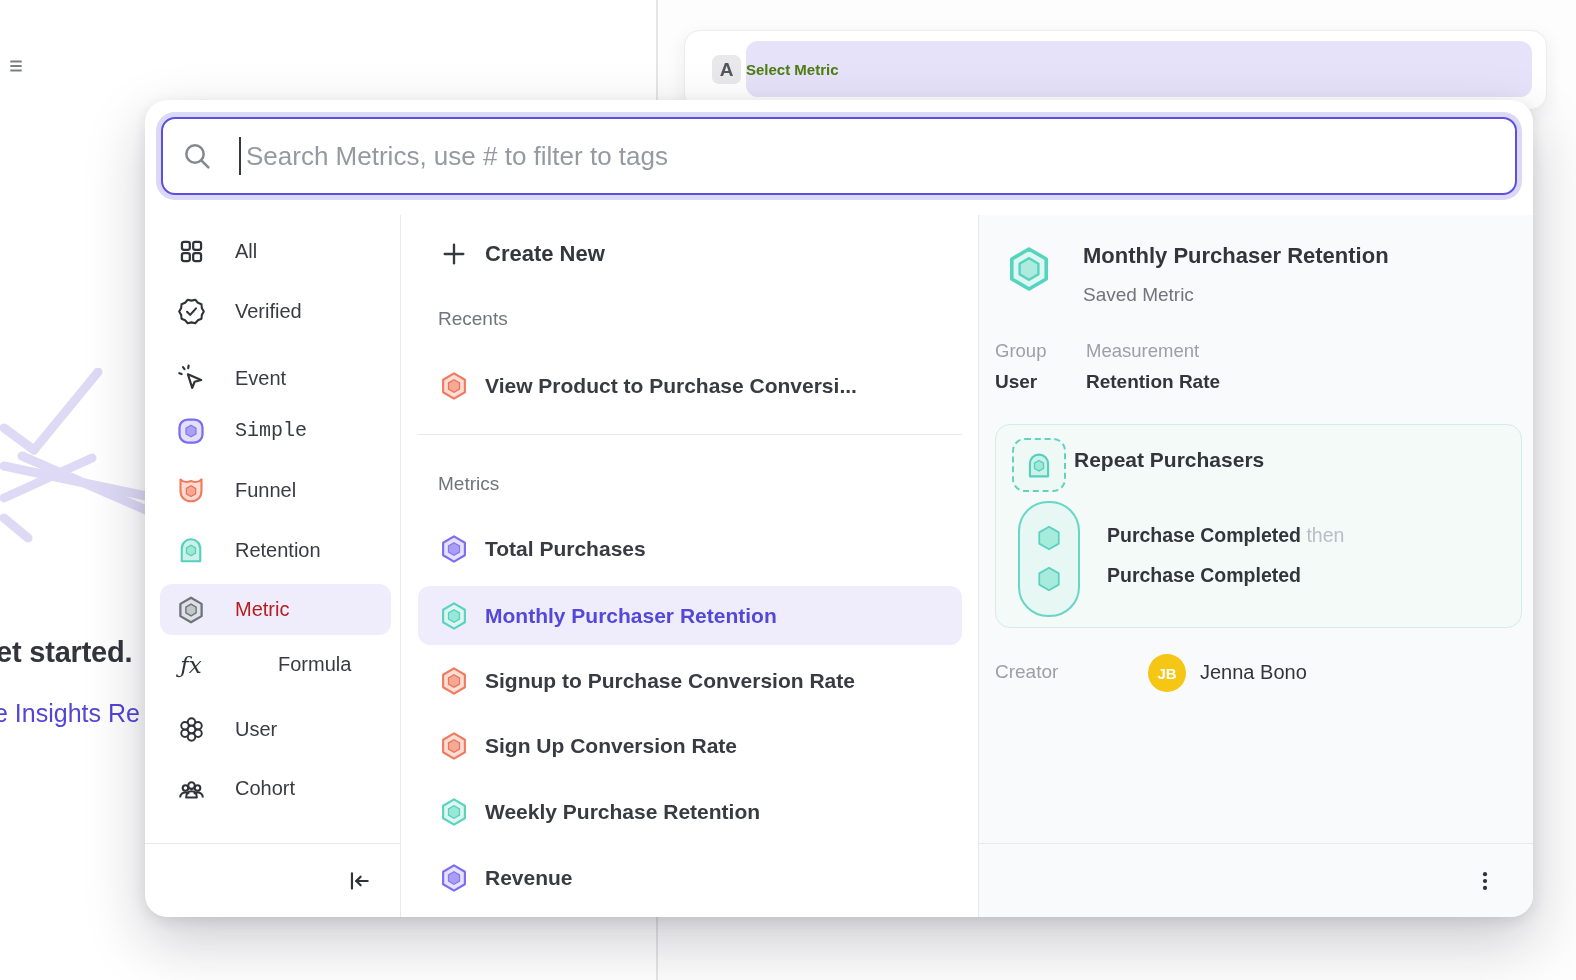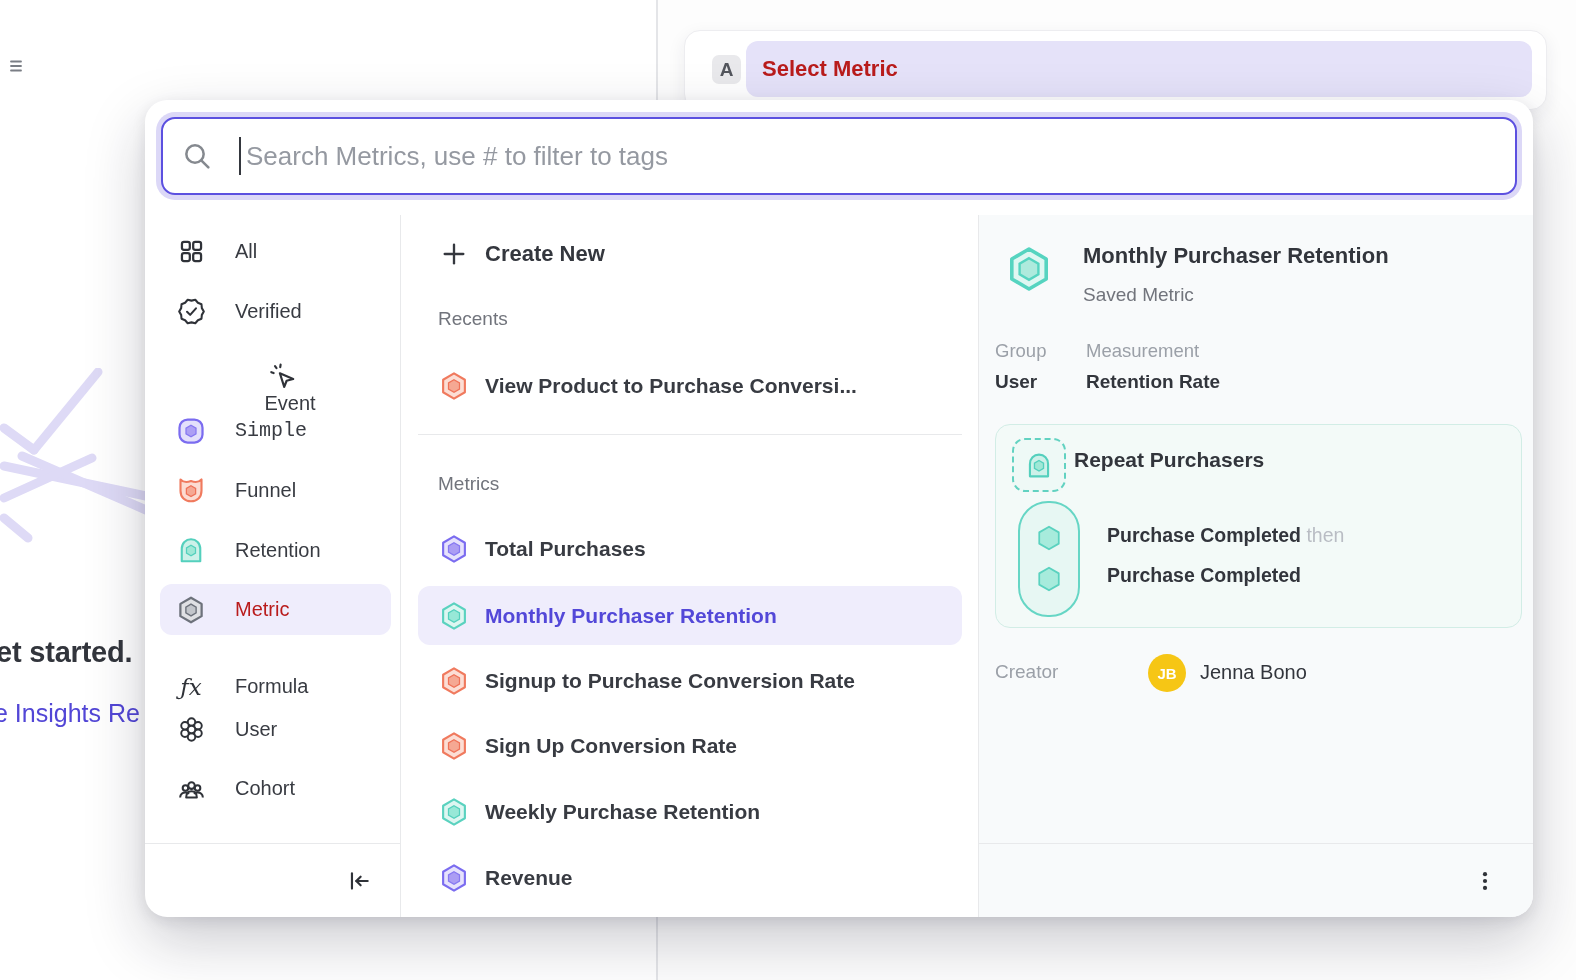--- a/index.html
+++ b/index.html
@@ -14,21 +14,21 @@
   .bg-link{position:absolute;left:-6px;top:699px;font-size:25px;font-weight:500;color:#5246d6;}
 
   
   .metric-bar{position:absolute;left:684px;top:30px;width:861px;height:78px;background:#fff;
     border:1px solid #ededf0;border-radius:16px;box-shadow:0 6px 18px rgba(40,40,60,.08);z-index:2;}
   .drag-handle{position:absolute;left:8px;top:58px;z-index:3;}
   .a-badge{position:absolute;left:712px;top:55px;width:29px;height:29px;background:#e9e9ec;border-radius:7px;
     display:flex;align-items:center;justify-content:center;font-size:19px;font-weight:700;color:#53565d;z-index:3;}
   .metric-pill{position:absolute;left:746px;top:41px;width:786px;height:56px;background:#e5e2f9;border-radius:12px;
     display:flex;align-items:center;z-index:3;}
-  .metric-pill span{margin-left:16px;font-size:22px;font-weight:600;color:#b91c1c;}
+  .metric-pill span{margin-left:0;font-size:15px;font-weight:600;color:#4d7c0f;}
 
   
   .modal{position:absolute;left:145px;top:100px;width:1388px;height:817px;background:#fff;border-radius:22px;
     box-shadow:0 24px 60px rgba(25,25,45,.22),0 4px 14px rgba(25,25,45,.10);z-index:5;overflow:hidden;}
   .searchbox{position:absolute;left:16px;top:17px;width:1352px;height:74px;background:#fff;
     border:2px solid #5c50e0;border-radius:14px;box-shadow:0 0 0 5px #dcd8f7;display:flex;align-items:center;}
   .searchbox .sicon{margin-left:18px;flex:0 0 auto;display:flex;}
   .caret{width:2px;height:38px;background:#34373e;margin-left:26px;}
   .searchbox input{flex:1;border:none;outline:none;background:transparent;margin-left:3px;margin-right:20px;
     font-family:"Liberation Sans",sans-serif;font-size:26px;color:#34373e;}
@@ -146,21 +146,21 @@
       <div class="srow" style="top:70.7px;">
         <span class="ic">
           <svg width="29" height="29" viewBox="0 0 24 24" fill="none" stroke="#2f3238" stroke-width="1.7" stroke-linejoin="round" stroke-linecap="round">
             <polygon points="22.2,12 20.56,14.78 20.25,18 17.29,19.28 15.15,21.7 12,21 8.85,21.7 6.71,19.28 3.75,18 3.44,14.78 1.8,12 3.44,9.22 3.75,6 6.71,4.72 8.85,2.3 12,3 15.15,2.3 17.29,4.72 20.25,6 20.56,9.22"></polygon>
             <path d="M8.3 12.2 L10.9 14.8 L15.7 9.4"></path>
           </svg>
         </span>
         <span class="lbl">Verified</span>
       </div>
 
-      <div class="srow" style="top:147px;flex-direction:column;">
+      <div class="srow" style="top:138px;">
         <span class="ic">
           <svg width="29" height="29" viewBox="0 0 24 24" fill="none" stroke="#2f3238" stroke-width="1.8" stroke-linejoin="round" stroke-linecap="round">
             <path d="M9 8.5 L20 13.2 L14.6 14.7 L12.6 19.8 Z"></path>
             <line x1="6.2" y1="4.2" x2="5" y2="2.6"></line>
               <line x1="3.8" y1="8.3" x2="1.9" y2="7.6"></line>
               <line x1="9.3" y1="3.4" x2="9.6" y2="1.4"></line>
           </svg>
         </span>
         <span class="lbl">Event</span>
       </div>
@@ -198,21 +198,21 @@
       <div class="srow sel" style="top:369.2px;">
         <span class="ic">
           <svg width="30" height="30" viewBox="0 0 24 24">
               <path d="M12 2.2 L20.5 7.1 V16.9 L12 21.8 L3.5 16.9 V7.1 Z" fill="#e0e1e4" stroke="#6d727b" stroke-width="1.8" stroke-linejoin="round"></path>
               <path d="M12 7.3 L16.1 9.65 V14.35 L12 16.7 L7.9 14.35 V9.65 Z" fill="#c3c6cb" stroke="#6d727b" stroke-width="1.1"></path>
             </svg>
         </span>
         <span class="lbl">Metric</span>
       </div>
 
-      <div class="srow" style="top:446px;">
+      <div class="srow" style="top:424px;gap:43px;">
         <span class="ic" style="font-family:'DejaVu Serif',serif;font-style:italic;font-size:23px;color:#2f3238;">ƒx</span>
         <span class="lbl">Formula</span>
       </div>
 
       <div class="srow" style="top:488.6px;">
         <span class="ic">
           <svg width="29" height="29" viewBox="0 0 24 24" fill="#ffffff" stroke="#2f3238" stroke-width="1.6">
             <circle cx="12" cy="5.8" r="3.1"></circle>
               <circle cx="17.4" cy="8.9" r="3.1"></circle>
               <circle cx="17.4" cy="15.1" r="3.1"></circle>

